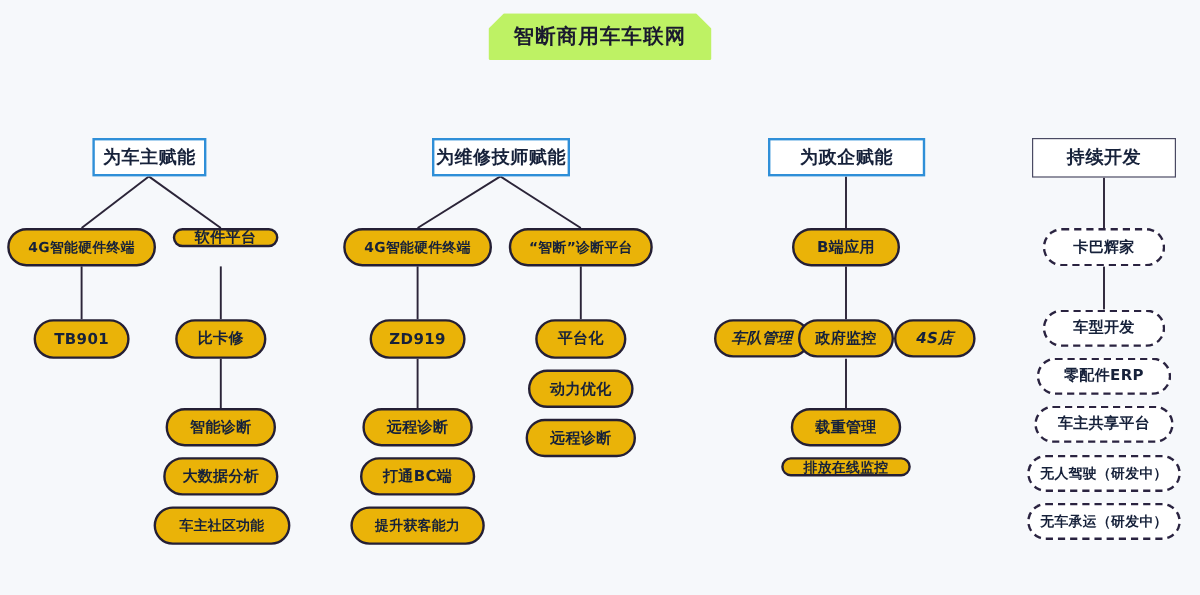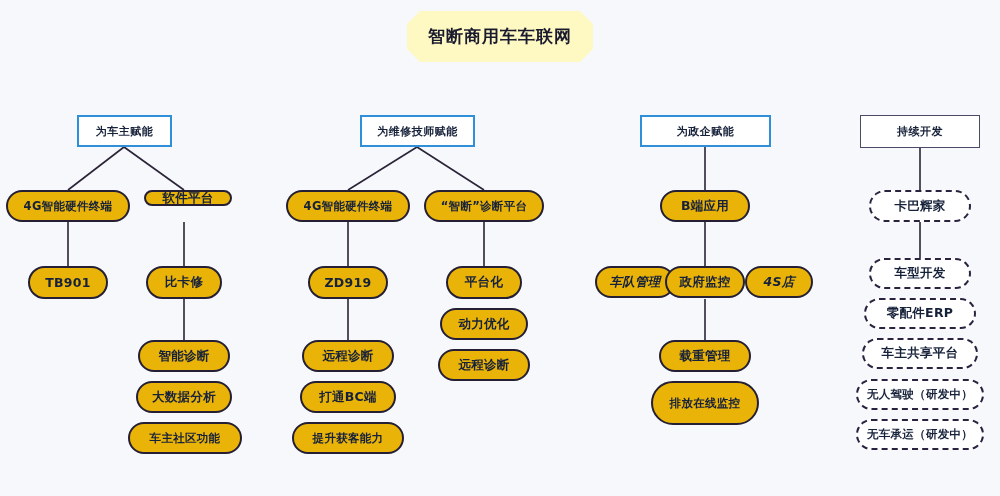--- a/index.html
+++ b/index.html
@@ -9,35 +9,35 @@
     font-family:"DejaVu Sans","Liberation Sans",sans-serif;
     overflow:hidden;
     position:relative;
   }
   #canvas{position:absolute;left:0;top:0;width:1000px;height:496px;}
   svg.links{position:absolute;left:0;top:0;width:1000px;height:496px;pointer-events:none;}
 
   
   .banner{
     position:absolute;
-    left:407px;top:11px;width:186px;height:51px;
-    background:#fef9c3;
+    left:407px;top:11px;width:186px;height:39px;
+    background:#bef264;
     clip-path:polygon(13px 0, 173px 0, 186px 13px, 186px 38px, 173px 51px, 13px 51px, 0 38px, 0 13px);
     display:flex;align-items:center;justify-content:center;
     color:#1a1a2e;
     font-size:17px;font-weight:bold;letter-spacing:1px;
   }
 
   
   .hdr{
     position:absolute;
     box-sizing:border-box;
     display:flex;align-items:center;justify-content:center;
     background:#ffffff;
-    font-size:11px;font-weight:bold;color:#16213a;
+    font-size:15px;font-weight:bold;color:#16213a;
     letter-spacing:.5px;
   }
   .hdr.blue{border:2px solid #2f8fd8;}
   .hdr.gray{border:1.5px solid #4a4a63;}
 
   
   .node{
     position:absolute;
     box-sizing:border-box;
     display:flex;align-items:center;justify-content:center;
@@ -130,21 +130,21 @@
   <div class="node" style="left:660px;top:190px;width:90px;height:32px;">B端应用</div>
 
   <div class="node" style="left:595px;top:266px;width:80px;height:32px;font-style:italic;">车队管理</div>
 
   <div class="node" style="left:665px;top:266px;width:80px;height:32px;">政府监控</div>
 
   <div class="node" style="left:745px;top:266px;width:68px;height:32px;font-style:italic;">4S店</div>
 
   <div class="node" style="left:659px;top:340px;width:92px;height:32px;">载重管理</div>
 
-  <div class="node wide" style="left:651px;top:381px;width:108px;height:44px;">排放在线监控</div>
+  <div class="node wide" style="left:651px;top:381px;width:108px;height:16px;">排放在线监控</div>
 
   <div class="hdr gray" style="left:860px;top:115px;width:120px;height:33px;">持续开发</div>
 
   <div class="node dashed" style="left:869px;top:190px;width:102px;height:32px;">卡巴辉家</div>
 
   <div class="node dashed" style="left:869px;top:258px;width:102px;height:31px;">车型开发</div>
 
   <div class="node dashed" style="left:864px;top:298px;width:112px;height:31px;">零配件ERP</div>
 
   <div class="node dashed wide" style="left:856px;top:379px;width:128px;height:31px;">无人驾驶（研发中）</div>

